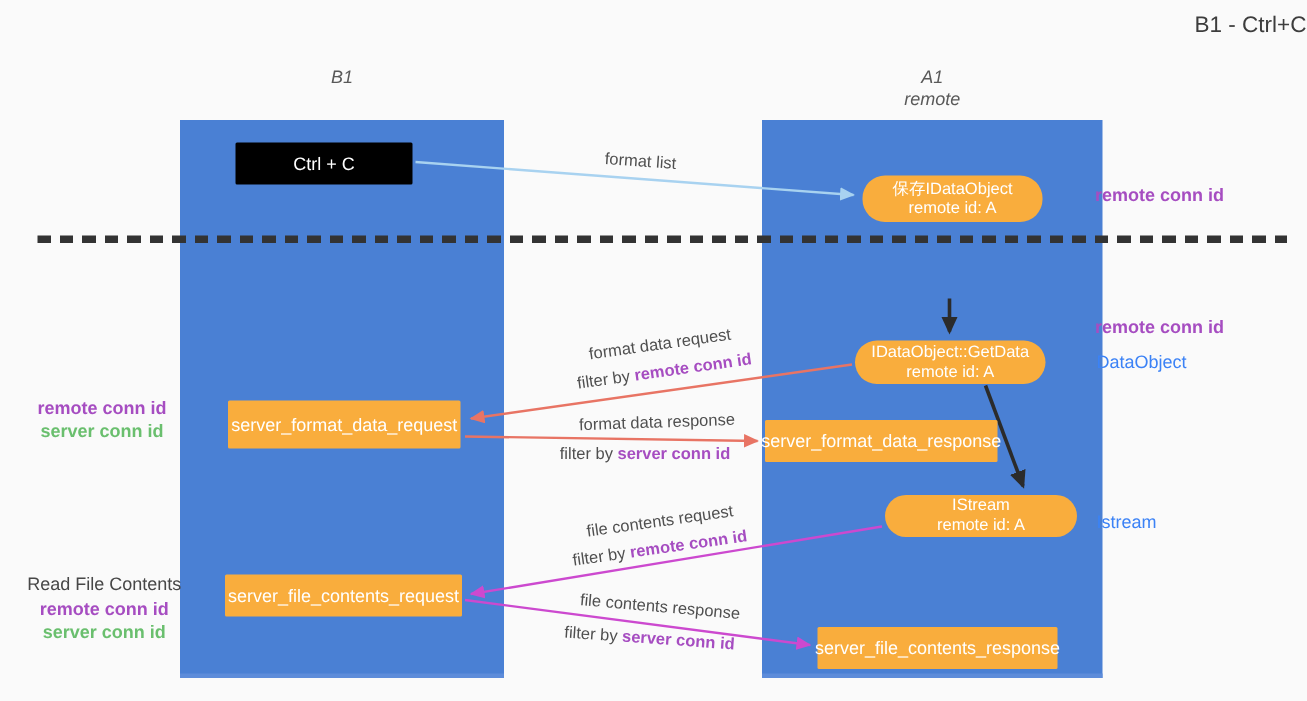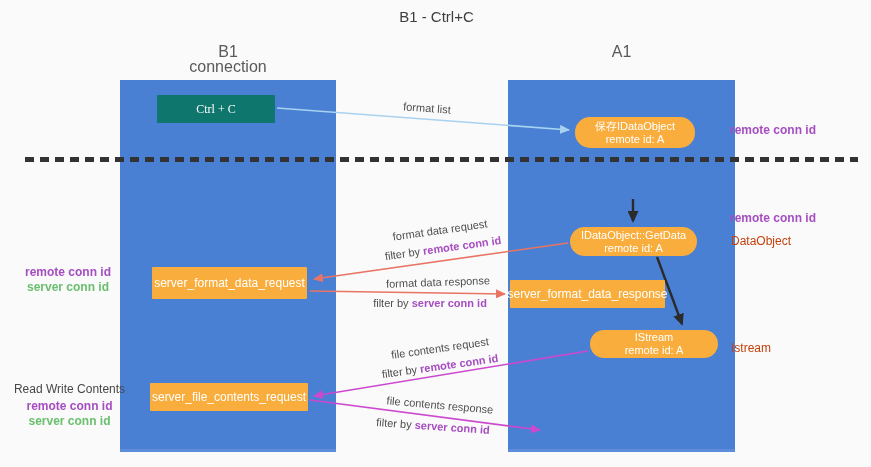--- a/index.html
+++ b/index.html
@@ -1,25 +1,25 @@
 <!DOCTYPE html>
 <html><head>
 <meta charset="utf-8">
 <style>
   html,body{margin:0;padding:0;}
   body{background:#fafafa;font-family:"Liberation Sans","DejaVu Sans",sans-serif;}
   .stage{position:relative;width:871px;height:467px;background:#fafafa;overflow:hidden;}
-  .title{position:absolute;left:2px;right:0;top:6px;text-align:center;font-size:15px;color:#3d3d3d;line-height:21px;z-index:5;}
-  .lane-header{position:absolute;text-align:center;font-size:16px;color:#595959;line-height:15px;z-index:5;}
+  .title{position:absolute;left:2px;right:0;top:6px;text-align:right;font-size:15px;color:#3d3d3d;line-height:21px;z-index:5;}
+  .lane-header{position:absolute;text-align:center;font-size:12px;color:#595959;line-height:15px;z-index:5;font-style:italic;}
   .lane{position:absolute;background:#4a80d4;z-index:1;border-bottom:3px solid #5d8cda;}
   .arrows{position:absolute;left:0;top:0;z-index:2;pointer-events:none;}
   .node{position:absolute;background:#f9ad3d;color:#fff;display:flex;flex-direction:column;align-items:center;justify-content:center;text-align:center;z-index:3;font-size:12px;line-height:14px;border-radius:1px;}
   .node.small{font-size:11px;line-height:13px;border-radius:15px;}
-  .node.green{background:#0f766e;font-family:Liberation Serif, serif;}
-  .side-label{position:absolute;font-size:12px;color:#c2410c;z-index:4;white-space:nowrap;}
+  .node.green{background:#000000;}
+  .side-label{position:absolute;font-size:12px;color:#3b82f6;z-index:4;white-space:nowrap;}
   .id-purple{color:#a64dc1;font-weight:bold;}
   .id-green{color:#6abf6e;font-weight:bold;}
   .legend{position:absolute;text-align:center;font-size:12px;line-height:15px;z-index:4;white-space:nowrap;}
   .arrow-label{position:absolute;font-size:11px;color:#4f4f4f;white-space:nowrap;z-index:4;transform-origin:center;}
   .dashes{position:absolute;left:25px;top:157px;width:833px;height:5px;z-index:5;
     background:repeating-linear-gradient(90deg,#333 0 9px,rgba(0,0,0,0) 9px 15px);}
 </style>
 </head>
 <body>
 
@@ -48,24 +48,24 @@
     <line x1="588" y1="351" x2="314" y2="396" stroke="#cc49cf" stroke-width="1.6" marker-end="url(#mmag)"></line>
     <line x1="310" y1="400" x2="540" y2="430" stroke="#cc49cf" stroke-width="1.6" marker-end="url(#mmag)"></line>
   </svg>
 
   <div class="title">
     <div>B1 - Ctrl+C</div>
   </div>
 
   <div class="lane-header" style="left:120px;top:44px;width:216px;">
     <div>B1</div>
-    <div>connection</div>
   </div>
   <div class="lane-header" style="left:508px;top:44px;width:227px;">
     <div>A1</div>
+    <div>remote</div>
   </div>
 
   <div class="lane" style="left:120px;top:80px;width:216px;height:369px;"></div>
   <div class="lane" style="left:508px;top:80px;width:227px;height:369px;"></div>
 
   <div class="dashes"></div>
 
   <div class="node green" style="left:157px;top:95px;width:118px;height:28px;">
     <div>Ctrl + C</div>
   </div>
@@ -91,34 +91,37 @@
 
   <div class="node small" style="left:590px;top:330px;width:128px;height:28px;">
     <div>IStream</div>
     <div>remote id: A</div>
   </div>
 
   <div class="node" style="left:150px;top:383px;width:158px;height:28px;">
     <div>server_file_contents_request</div>
   </div>
 
+  <div class="node" style="left:545px;top:418px;width:160px;height:28px;">
+    <div>server_file_contents_response</div>
+  </div>
 
   <div class="side-label id-purple" style="left:730px;top:123px;">remote conn id</div>
   <div class="side-label id-purple" style="left:730px;top:211px;">remote conn id</div>
   <div class="side-label" style="left:731px;top:234px;">DataObject</div>
   <div class="side-label" style="left:731px;top:341px;">Istream</div>
   <div class="side-label" style="left:736px;top:424px;margin-top:45px;">Write File Contents</div>
 
   <div class="legend" style="left:18px;top:265px;width:100px;">
     <div class="id-purple">remote conn id</div>
     <div class="id-green">server conn id</div>
   </div>
 
   <div class="legend" style="left:12px;top:382px;width:115px;">
-    <div style="color:#474747;">Read Write Contents</div>
+    <div style="color:#474747;">Read File Contents</div>
     <div class="id-purple" style="margin-top:2px;">remote conn id</div>
     <div class="id-green">server conn id</div>
   </div>
 
   <div class="arrow-label" style="left:427px;top:108px;transform:translate(-50%,-50%) rotate(4deg);">format list</div>
 
   <div class="arrow-label" style="left:440px;top:230px;transform:translate(-50%,-50%) rotate(-8deg);">format data request</div>
   <div class="arrow-label" style="left:443px;top:248px;transform:translate(-50%,-50%) rotate(-8deg);"><span>filter by </span><span class="id-purple">remote conn id</span></div>
 
   <div class="arrow-label" style="left:438px;top:282px;transform:translate(-50%,-50%) rotate(-2deg);">format data response</div>

